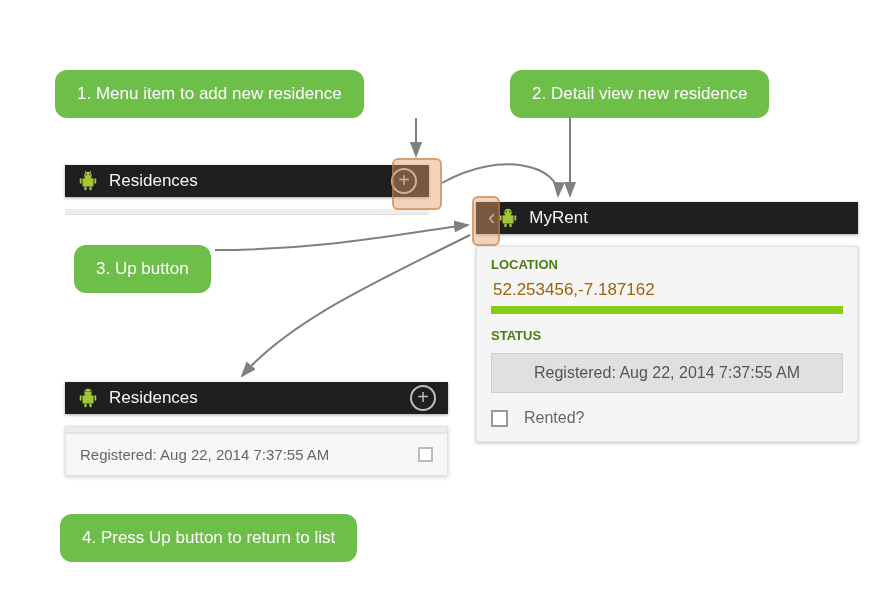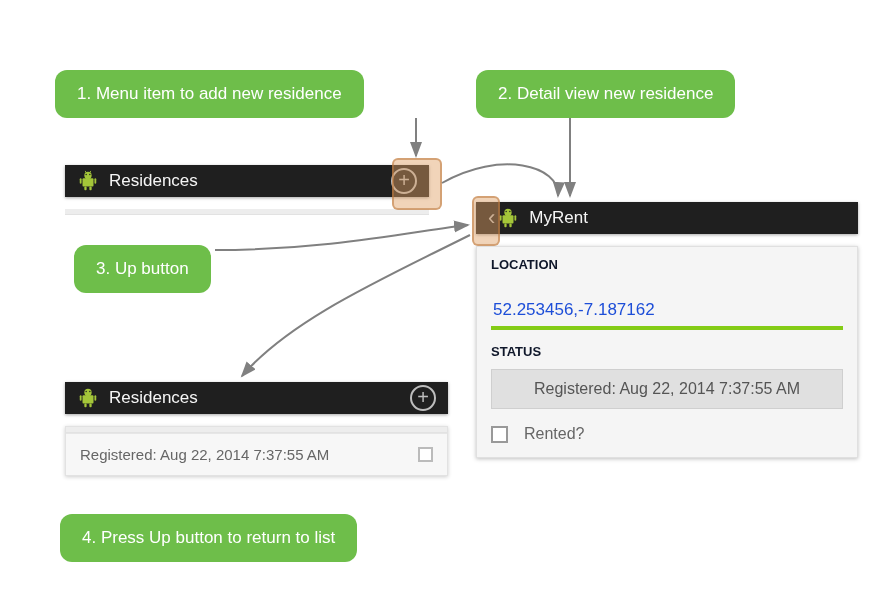--- a/index.html
+++ b/index.html
@@ -61,29 +61,29 @@
   }
 
   
   .panel {
     position: absolute;
     background: #f5f5f5;
     border: 1px solid #e0e0e0;
     box-shadow: 0 1px 4px rgba(0,0,0,0.25);
   }
   .section-label {
-    font-size: 13px; font-weight: bold; color: #0f172a;
+    font-size: 13px; font-weight: bold; color: #4d7c0f;
     padding: 10px 14px 4px 14px;
   }
   .loc-input {
-    margin: 20px 14px 8px 14px;
+    margin: 0 14px 8px 14px;
     border: none;
-    border-bottom: 4px solid #84cc16;
+    border-bottom: 8px solid #84cc16;
     background: transparent;
-    color: #1d4ed8;
+    color: #a16207;
     font-size: 17px;
     padding: 4px 2px 6px 2px;
     width: calc(100% - 28px);
     outline: none;
   }
   .status-btn {
     margin: 6px 14px;
     background: #e0e0e0;
     border: 1px solid #cfcfcf;
     padding: 10px 12px;
@@ -125,21 +125,21 @@
   .arrows {
     position: absolute; left: 0; top: 0; width: 891px; height: 599px;
     pointer-events: none;
   }
 </style>
 </head>
 <body>
 
 <div class="callout" style="left:55px; top:70px;">1. Menu item to add new residence</div>
 
-<div class="callout" style="left:476px; top:70px;">2. Detail view new residence</div>
+<div class="callout" style="left:510px; top:70px;">2. Detail view new residence</div>
 
 <div class="callout" style="left:74px; top:245px;">3. Up button</div>
 
 <div class="callout" style="left:60px; top:514px;">4. Press Up button to return to list</div>
 
 <div class="actionbar" style="left:65px; top:165px; width:364px;">
   <span class="android-icon">
     <svg viewBox="0 0 24 24">
         <g fill="#a4c639">
           <rect x="6" y="9" width="12" height="9" rx="1"></rect>

